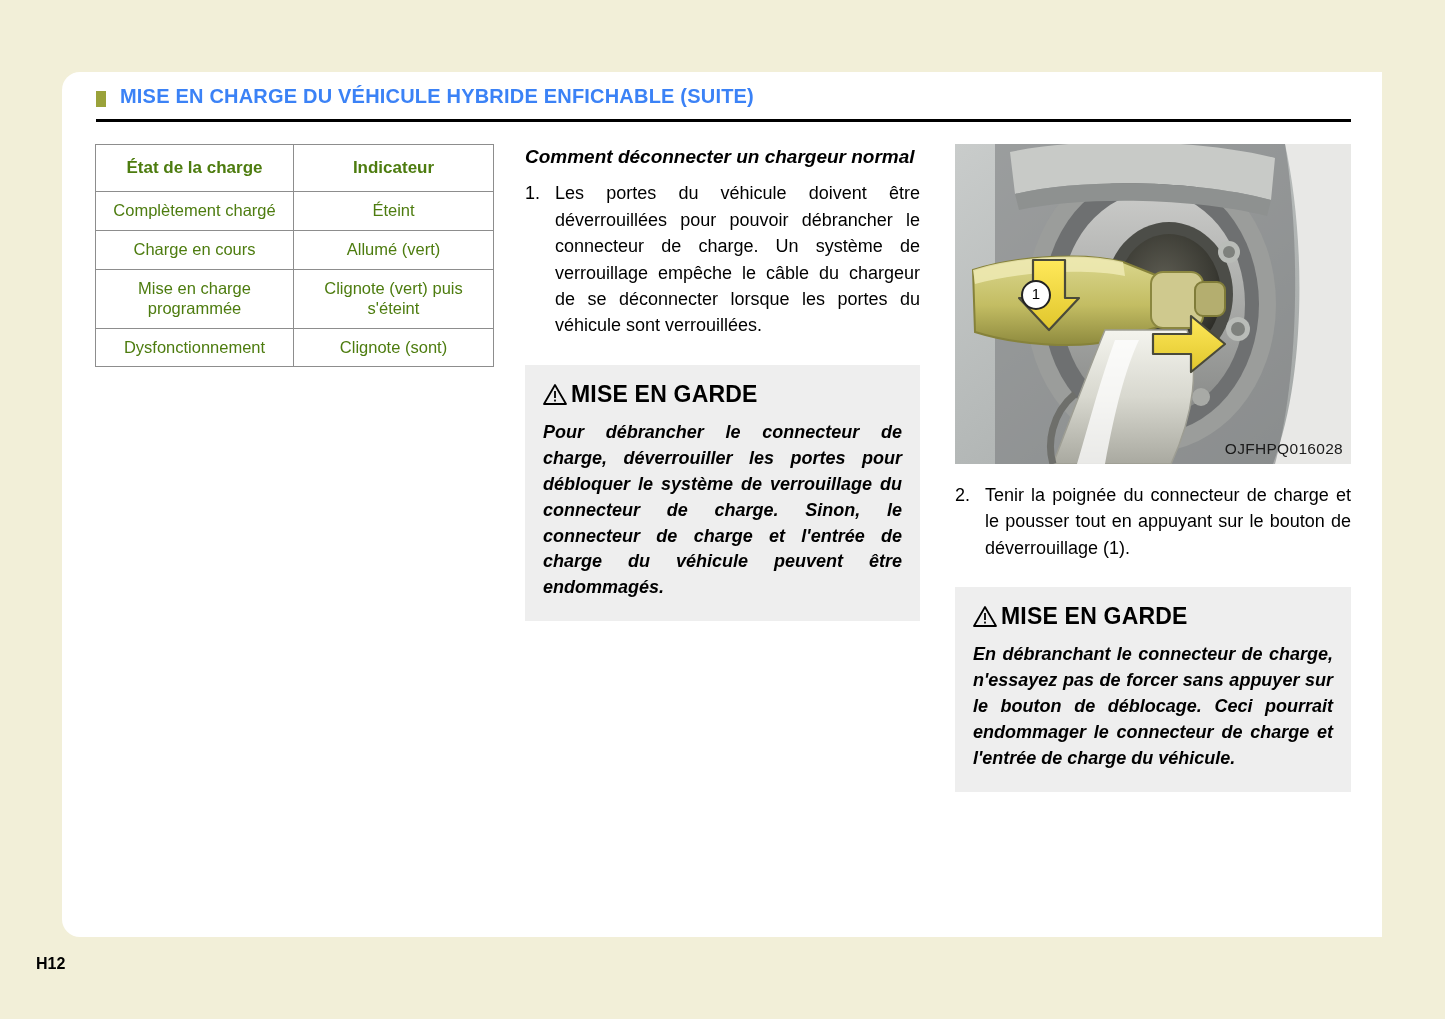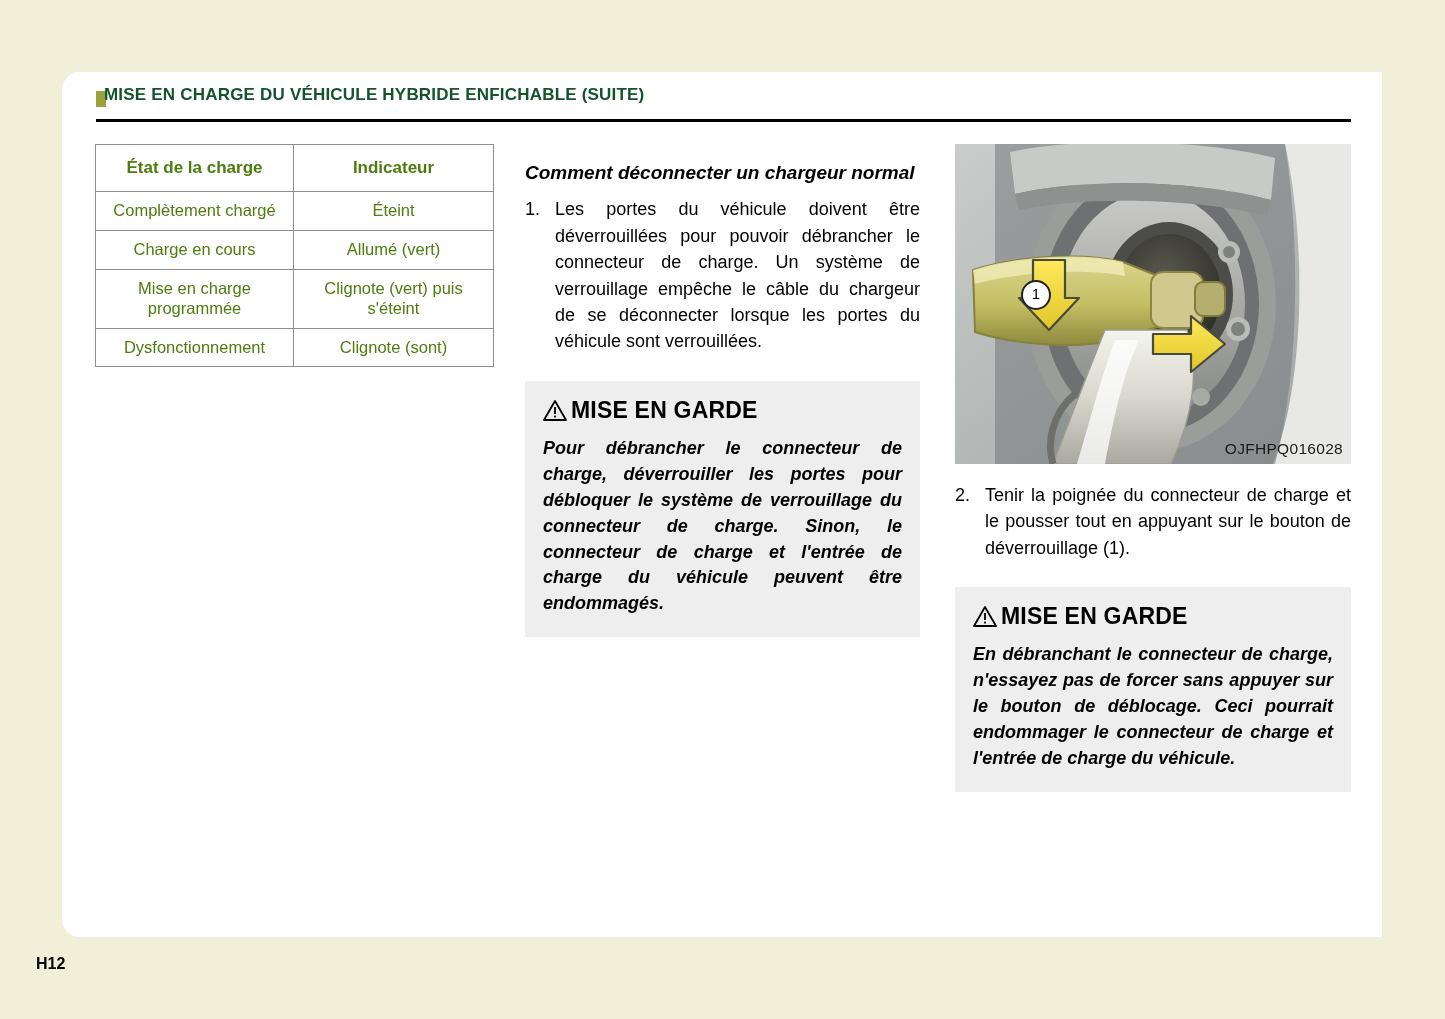--- a/index.html
+++ b/index.html
@@ -35,39 +35,39 @@
   .header-bullet {
     position: absolute;
     left: 0px;
     top: 6px;
     width: 10px;
     height: 16px;
     background: #9aa23a;
   }
   .header-title {
     position: absolute;
-    left: 8px;
+    left: 24px;
     top: 0px;
-    font-size: 17px;
+    font-size: 20px;
     font-weight: bold;
     letter-spacing: 0.2px;
-    color: #14532d;
+    color: #3b82f6;
     white-space: nowrap;
   }
   
   .col-left {
     position: absolute;
     left: 33px;
     top: 72px;
     width: 400px;
   }
   .col-mid {
     position: absolute;
     left: 463px;
-    top: 88px;
+    top: 72px;
     width: 395px;
   }
   .col-right {
     position: absolute;
     left: 893px;
     top: 72px;
     width: 396px;
   }
   
   table.status-table {

